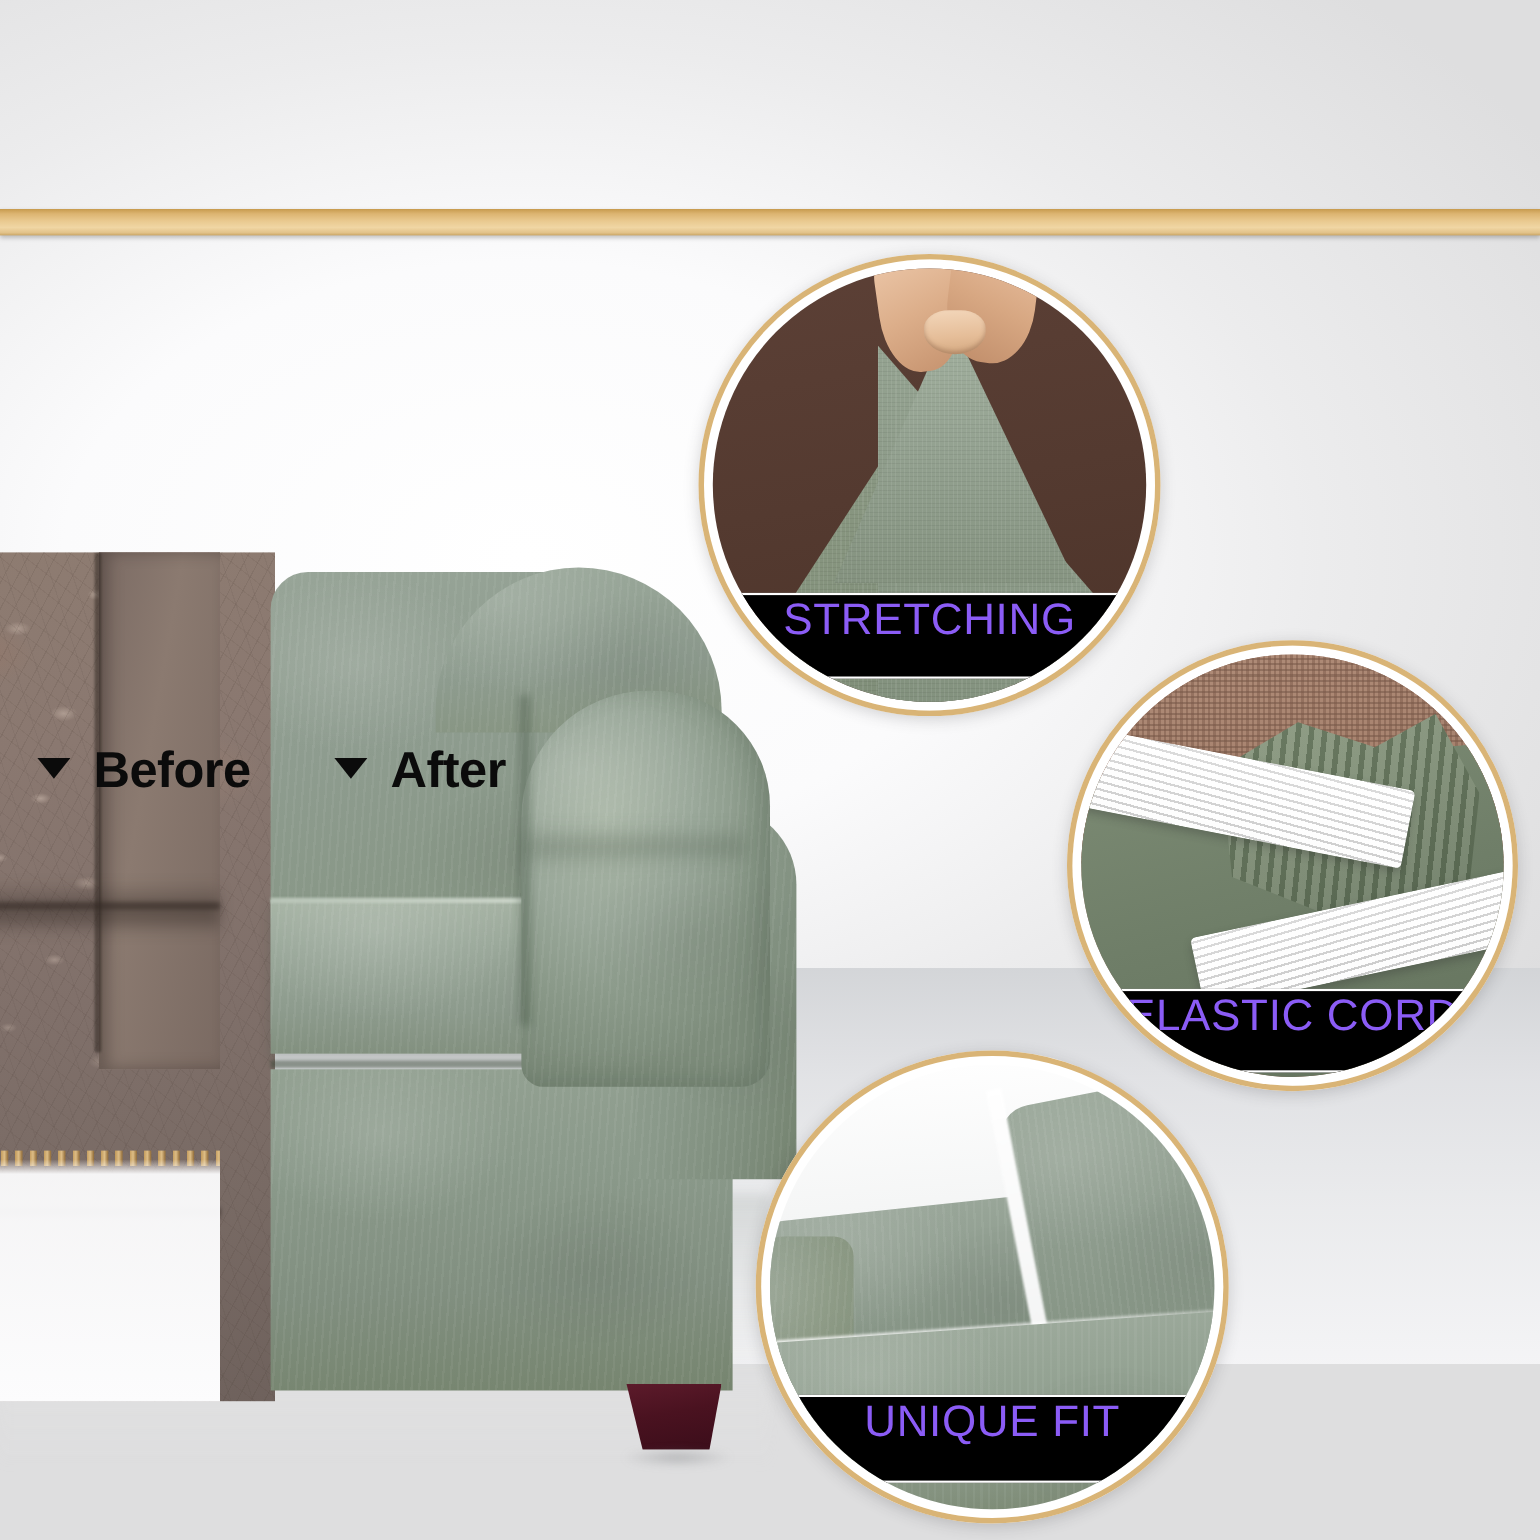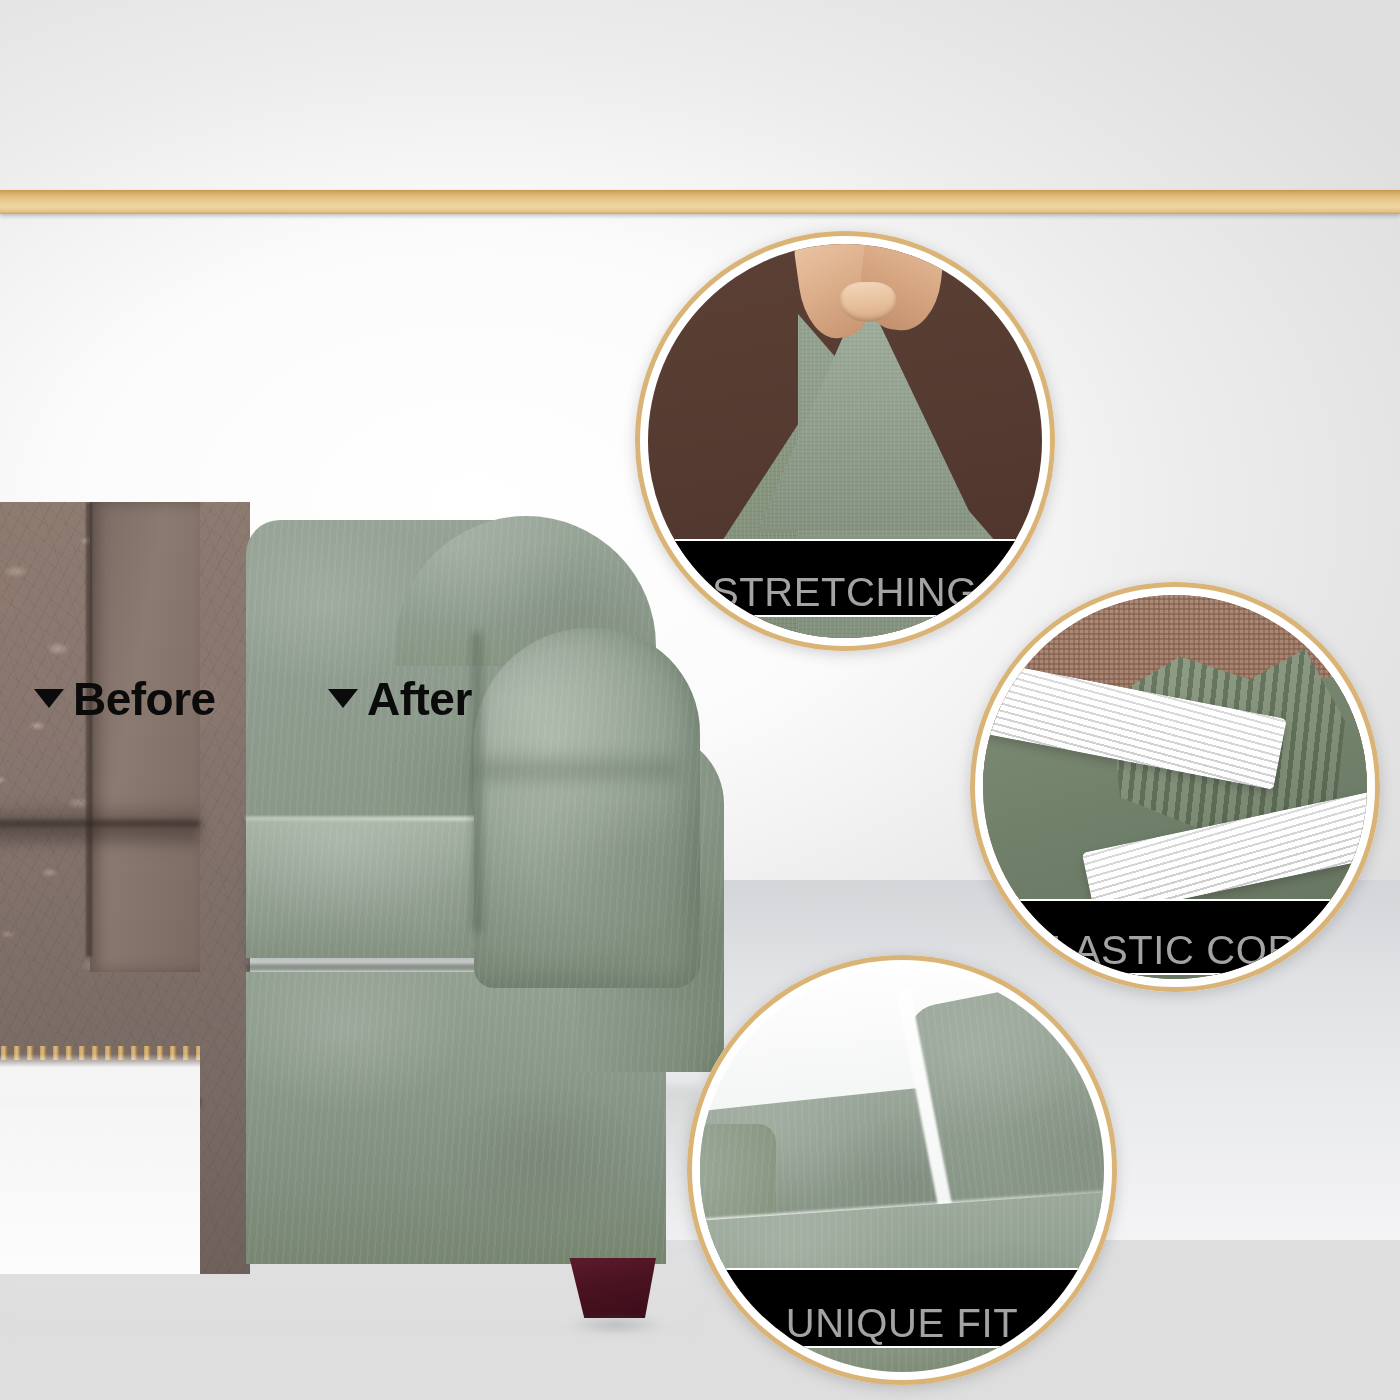--- a/index.html
+++ b/index.html
@@ -234,35 +234,35 @@
   #a-leg-shadow {
     position:absolute; left:300px; top:812px; width:140px; height:22px;
     background:radial-gradient(ellipse 70px 11px at 50% 50%, rgba(110,112,116,0.4), rgba(0,0,0,0) 72%);
     filter:blur(4px);
   }
 
   
   .compare-label {
     position:absolute;
     z-index:22;
-    display:flex; align-items:center; gap:9px;
+    display:flex; align-items:center; gap:21px;
     font-weight:bold;
     font-size:46px;
     color:#0b0b0b;
     letter-spacing:-0.5px;
   }
   .tri-down {
     width:0;height:0;
     border-left:15px solid transparent;
     border-right:15px solid transparent;
     border-top:19px solid #0b0b0b;
     margin-bottom:2px;
   }
   #label-before { left:34px; top:458px; }
-  #label-after  { left:328px; top:458px;justify-content:center; }
+  #label-after  { left:304px; top:458px;justify-content:center; }
 
   
   .feature-circle {
     position:absolute;
     border-radius:50%;
     z-index:30;
     background:#ffffff;
     padding:5px;                     
     box-shadow:0 3px 14px rgba(60,60,65,0.22);
   }
@@ -282,22 +282,22 @@
     border-radius:50%;
     overflow:hidden;
     background:#cfcfcf;
   }
   .circle-label {
     position:absolute;
     left:0; width:100%;
     background:#000000;
     border-top:2px solid #ffffff;
     border-bottom:2px solid #ffffff;
-    color:#a3a3a3;
-    display:flex; align-items:flex-end; justify-content:center;
+    color:#8b5cf6;
+    display:flex; align-items:flex-start; justify-content:center;
     font-size:40px;
     letter-spacing:0.6px;
     z-index:3;
   }
 
   
   #circle-stretching { left:635px; top:231px; width:420px; height:420px; }
   #photo-stretching {
     background:
       linear-gradient(170deg,#5c4036 0%,#543a30 50%,#4c3329 100%);

